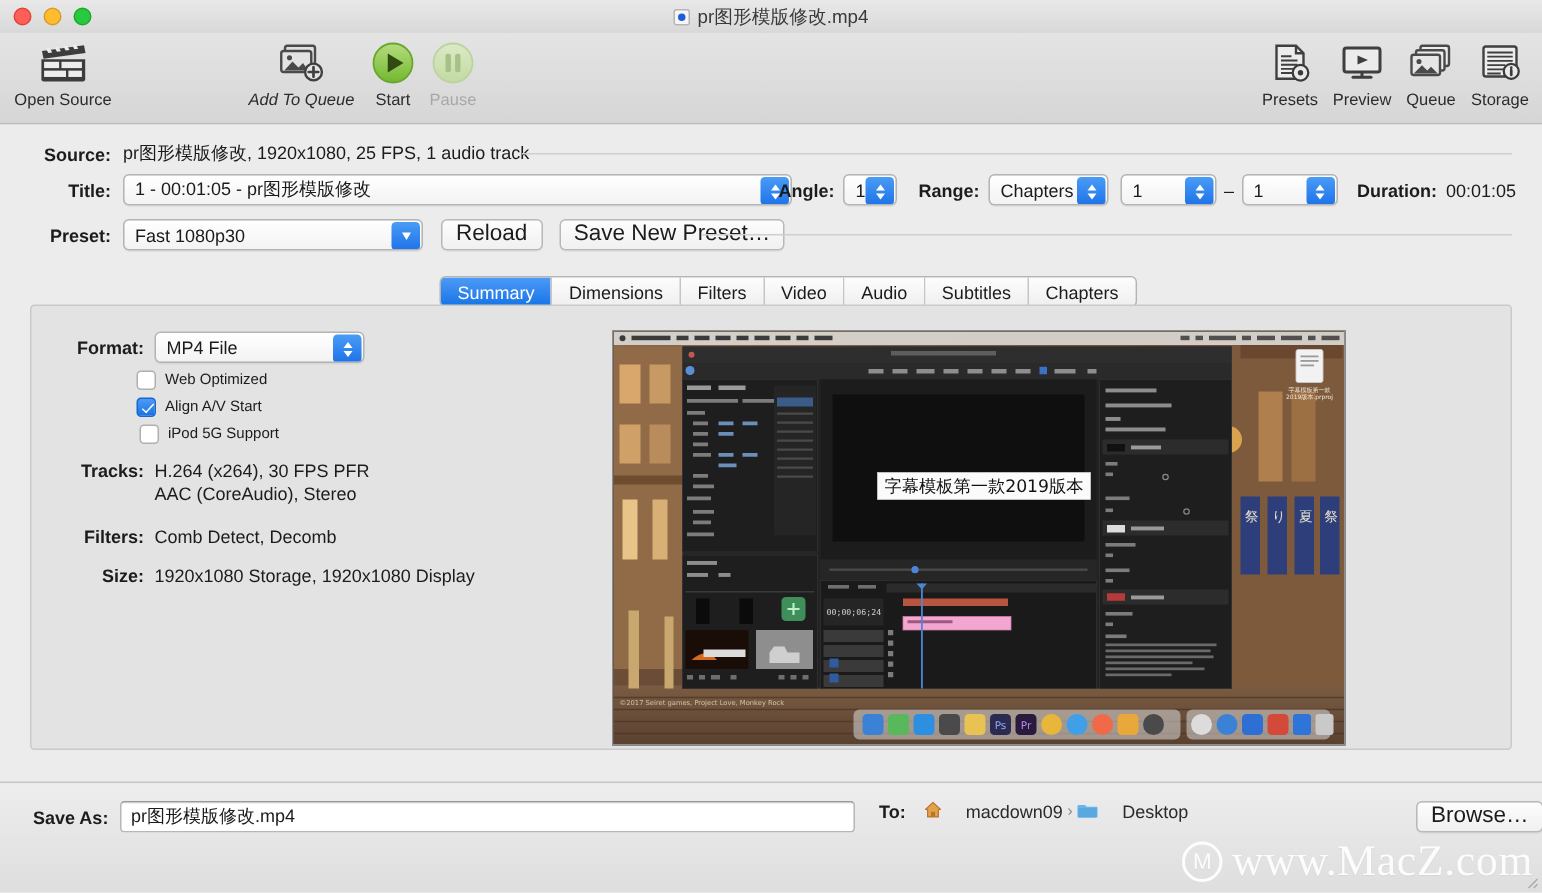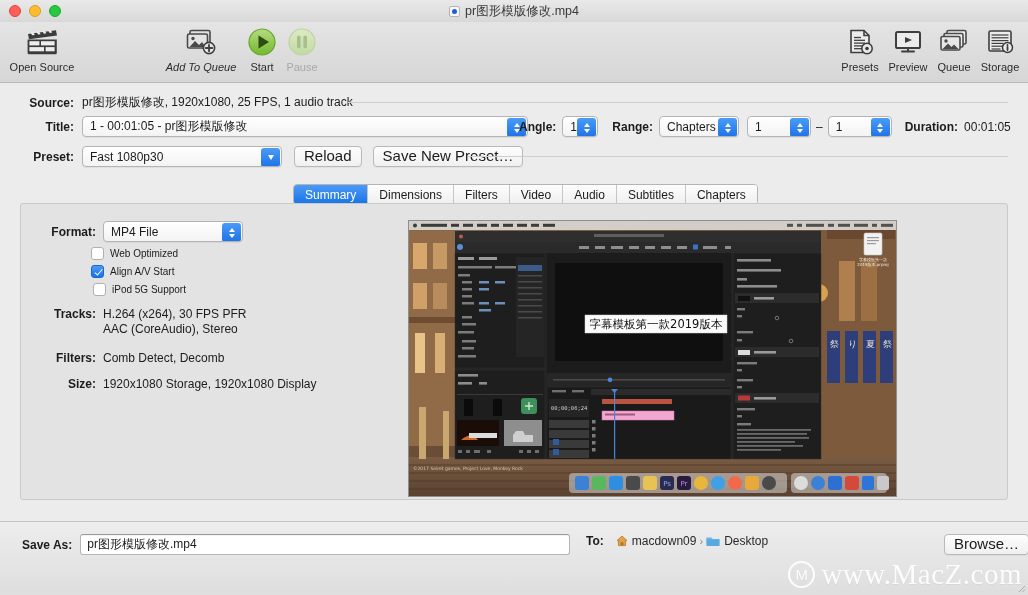--- a/index.html
+++ b/index.html
@@ -238,21 +238,21 @@
     display: inline-flex; align-items: center; justify-content: center;
     font-size: 15px; font-family: "Liberation Sans", sans-serif;
   }
 
   .resize-grip {
     position: absolute; right: 2px; bottom: 2px;
     width: 12px; height: 12px;
   }
 
   
-  .path-item { display: flex; align-items: center; gap: 4px; font-size: 12px; color: #2a2a2a; }
+  .path-item { display: flex; align-items: flex-start; gap: 16px; font-size: 12px; color: #2a2a2a; }
   .chev { color: #8a8a8a; font-size: 11px; margin: 0 3px; }
 </style>
 </head>
 <body>
 
 <div class="titlebar">
   <div class="traffic">
     <span class="light red"></span>
     <span class="light yellow"></span>
     <span class="light green"></span>

